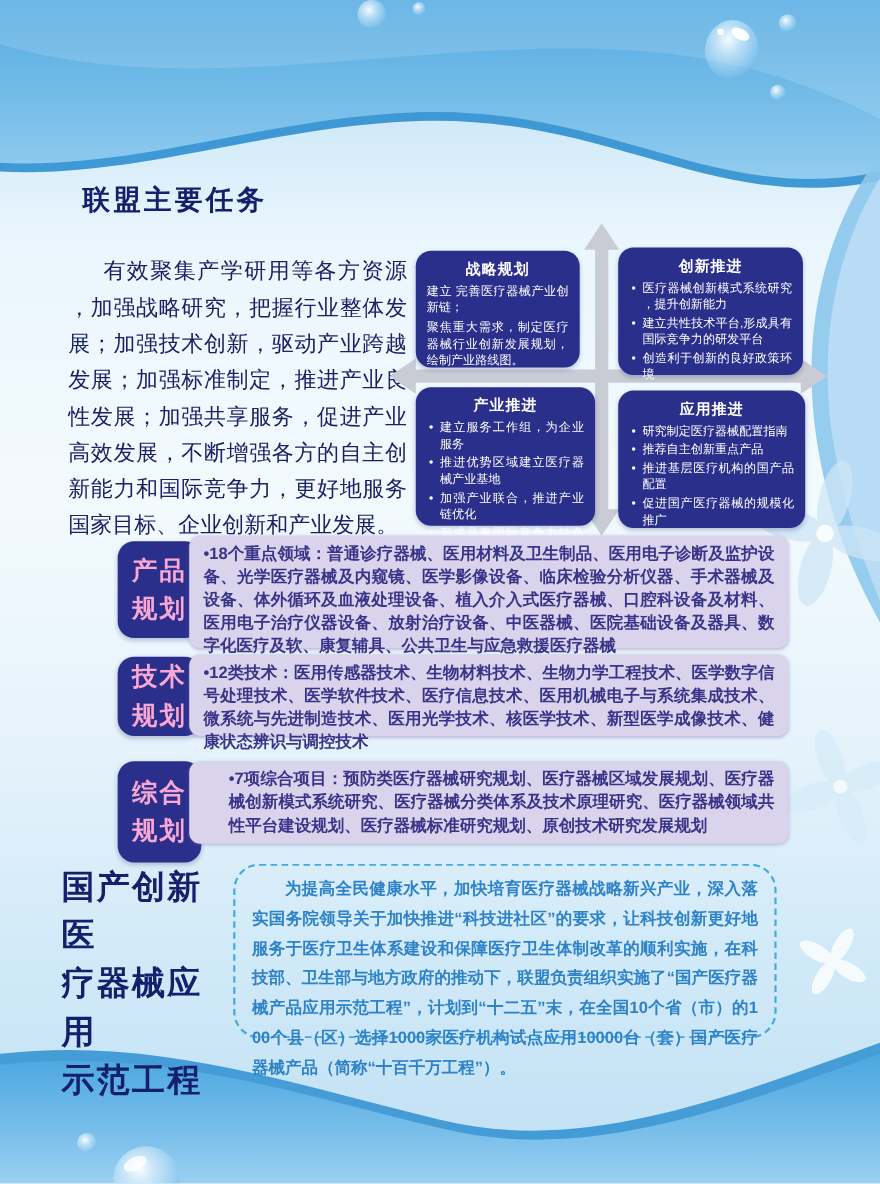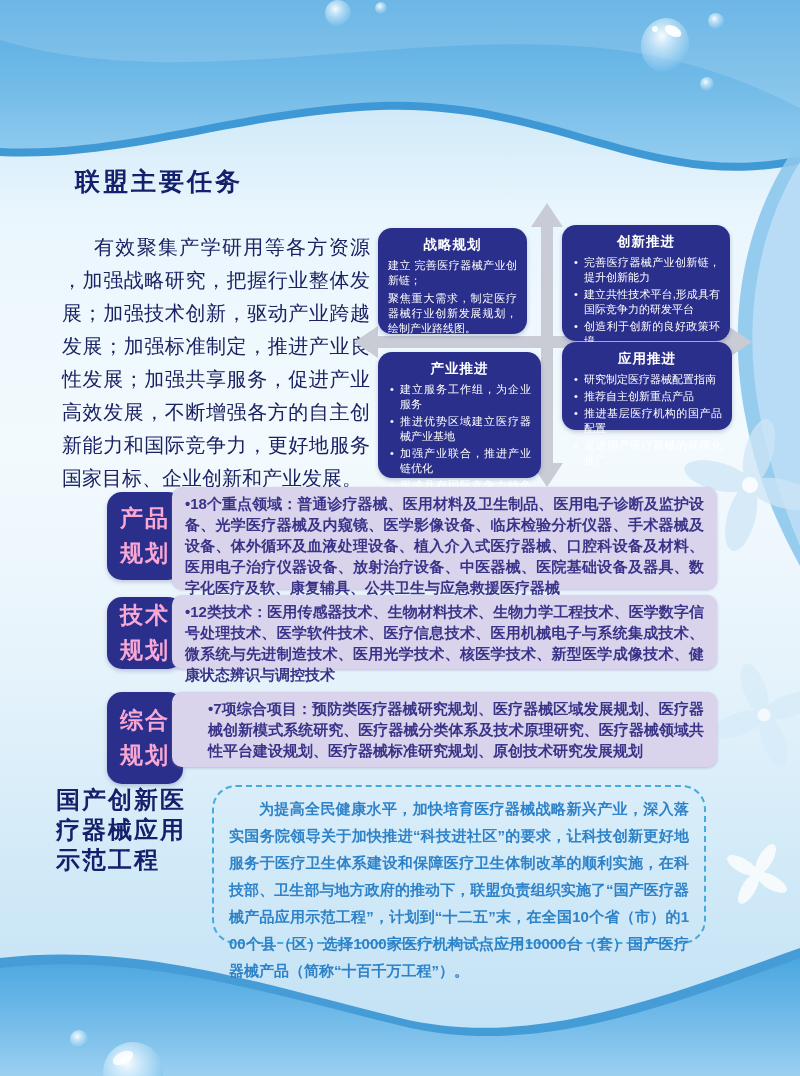--- a/index.html
+++ b/index.html
@@ -31,21 +31,21 @@
     box-sizing:border-box;box-shadow:0 2px 4px rgba(40,50,120,.25);
   }
   .qtitle{text-align:center;font-size:13.5px;font-weight:bold;letter-spacing:1px;margin:1px 0 4px;}
   .qbox ul{margin:0;padding:0;list-style:none;font-size:11px;line-height:15px;text-align:justify;word-break:break-all;line-break:anywhere;}
   .qbox ul.plain li{margin-bottom:3px;}
   .qbox ul.dots li{position:relative;padding-left:12px;margin-bottom:2px;}
   .qbox ul.dots li::before{content:"•";position:absolute;left:2px;top:0;}
   .tl{left:28px;top:33px;width:149px;height:106px;}
   .tr{left:212px;top:30px;width:168px;height:116px;}
   .bl{left:28px;top:157px;width:163px;height:126px;}
-  .br{left:212px;top:147px;width:170px;height:88px;}
+  .br{left:212px;top:160px;width:170px;height:125px;}
 
   .plan-label{
     position:absolute;left:87px;width:76px;
     background:var(--navy-box,#2b2f8c);border-radius:15px;color:#f9a8d4;
     display:flex;align-items:center;justify-content:center;text-align:center;
     font-size:23px;font-weight:bold;line-height:35px;letter-spacing:2px;
     white-space:pre-line;box-sizing:border-box;box-shadow:0 2px 4px rgba(40,50,120,.25);margin-left:20px;
   }
   .plan-panel{
     position:absolute;left:172px;width:545px;
@@ -55,21 +55,21 @@
     color:var(--panel-text,#3a3489);
     text-align:justify;word-break:break-all;line-break:anywhere;
     box-shadow:0 1px 3px rgba(120,110,170,.4);
   }
   .lbl1{top:492px;height:88px;}  .pnl1{top:487px;height:102px;}
   .lbl2{top:597px;height:72px;}  .pnl2{top:595px;height:74px;}
   .lbl3{top:692px;height:92px;}  .pnl3{top:692px;height:75px;padding-left:36px;}
 
   .demo-heading{
     position:absolute;left:56px;top:785px;width:150px;
-    font-size:24px;line-height:30px;font-weight:bold;letter-spacing:2px;
+    font-size:30px;line-height:44px;font-weight:bold;letter-spacing:2px;
     color:var(--title-ink,#16206b);white-space:pre-line;
   }
   .demo-box{
     position:absolute;left:212px;top:785px;width:494px;height:159px;
     border:2px dashed var(--dash-border,#45aadd);border-radius:24px;
     box-sizing:border-box;padding:8px 15px;
   }
   .demo-text{
     font-size:15px;line-height:27px;font-weight:bold;text-indent:30px;
     color:var(--body-blue,#2e82c8);
@@ -170,21 +170,21 @@
         <div class="qtitle">战略规划</div>
         <ul class="plain">
             <li>建立 完善医疗器械产业创新链；</li>
             <li>聚焦重大需求，制定医疗器械行业创新发展规划，绘制产业路线图。</li>
           </ul>
       </div>
 
       <div class="qbox tr">
         <div class="qtitle">创新推进</div>
         <ul class="dots">
-            <li>完善医疗器械产业创新链，提升创新能力</li>
+            <li>医疗器械创新模式系统研究，提升创新能力</li>
             <li>建立共性技术平台,形成具有国际竞争力的研发平台</li>
             <li>创造利于创新的良好政策环境</li>
           </ul>
       </div>
 
       <div class="qbox bl">
         <div class="qtitle">产业推进</div>
         <ul class="dots">
             <li>建立服务工作组，为企业服务</li>
             <li>推进优势区域建立医疗器械产业基地</li>

